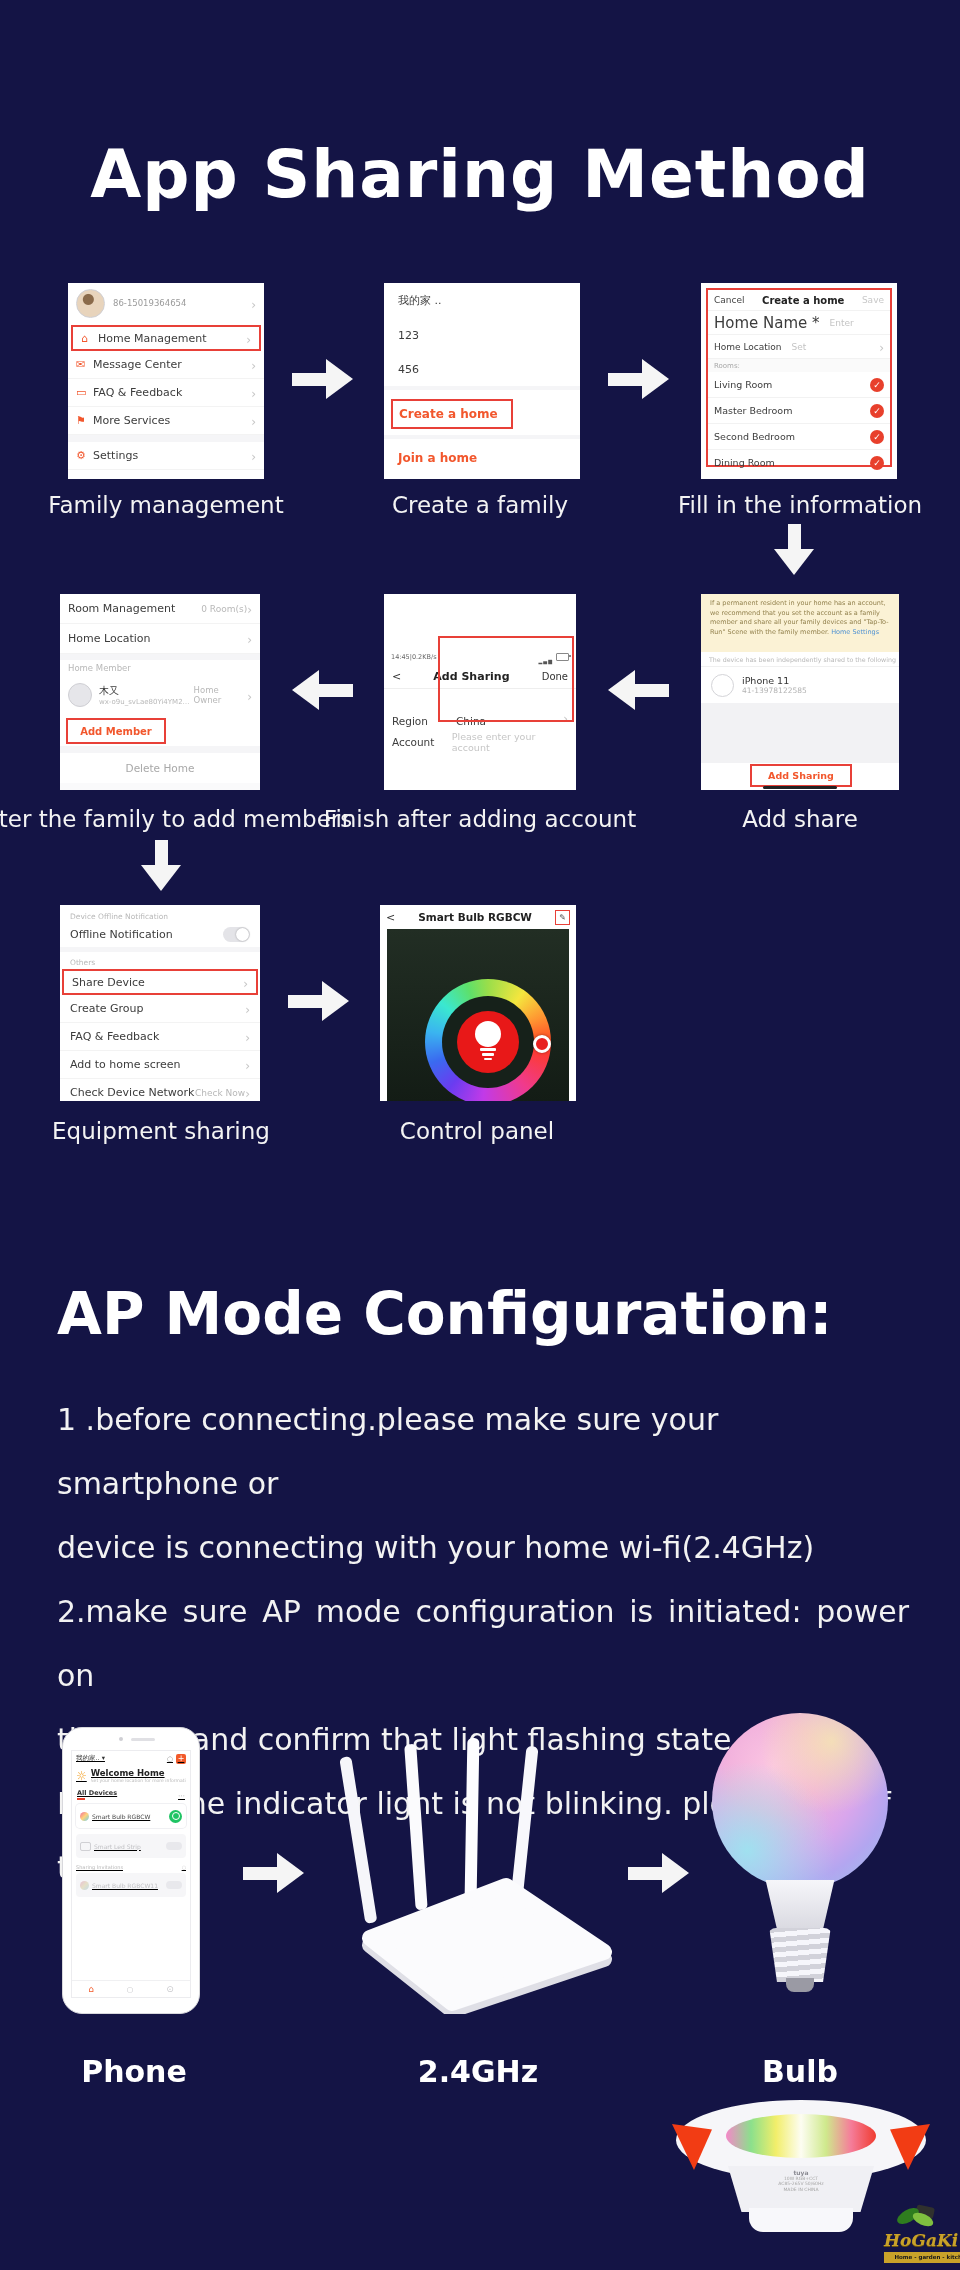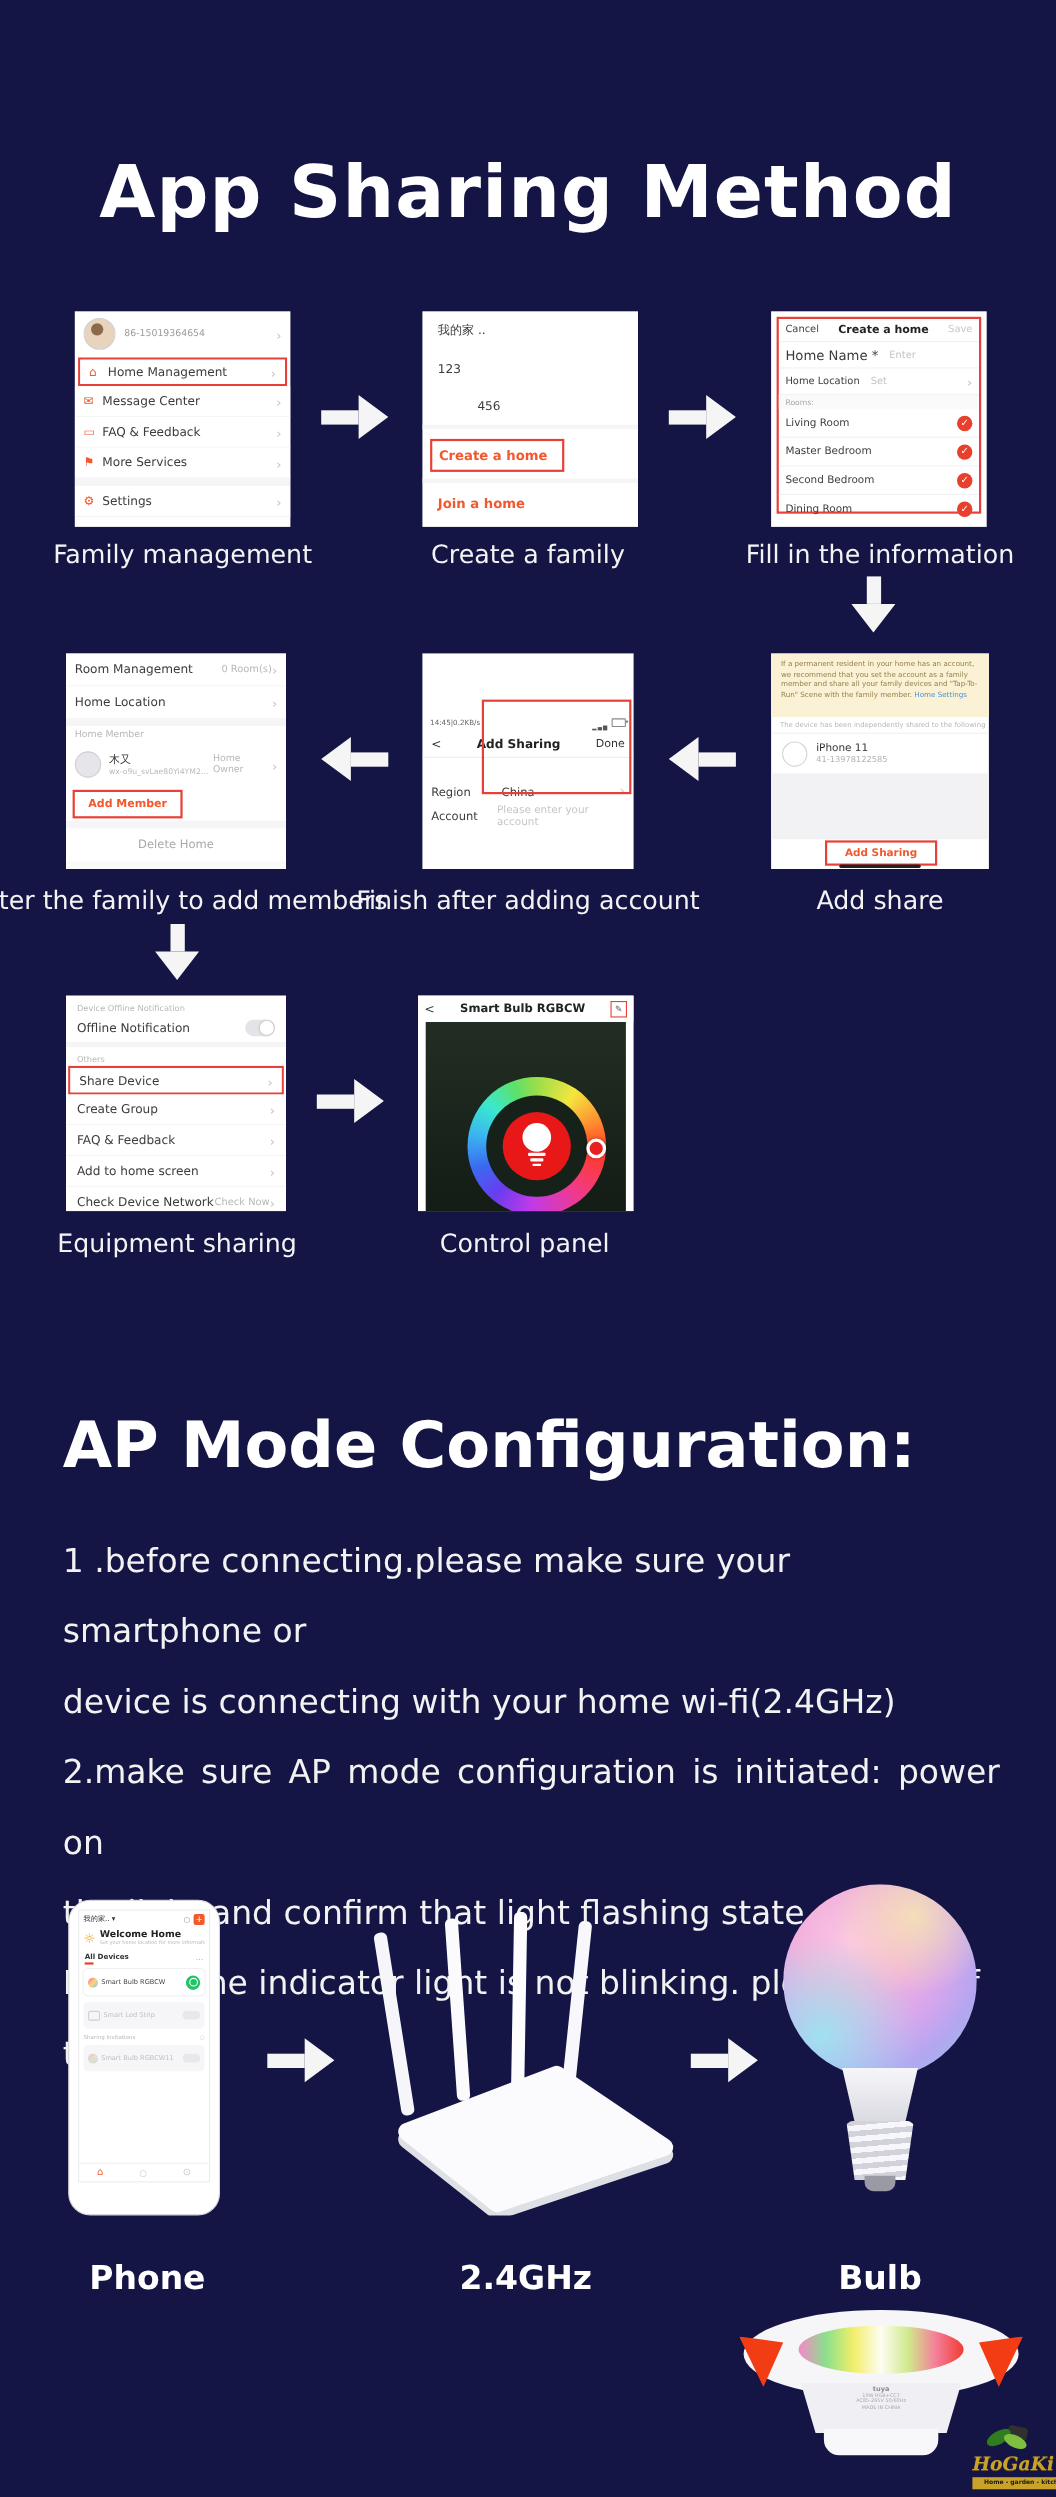--- a/index.html
+++ b/index.html
@@ -42,21 +42,21 @@
   .sigbars::before{content:"▂▄▆";font-size:5px;color:#555;letter-spacing:1px;}
   .batt{width:11px;height:6px;border:1px solid #888;border-radius:1px;margin-left:3px;position:relative;}
   .batt::after{content:"";position:absolute;right:-3px;top:1px;width:2px;height:2px;background:#888;}
   
   .ring{position:absolute;border-radius:50%;
         background:conic-gradient(from 0deg,#9ade4a,#f4e63e 35deg,#ff9431 65deg,#ff3b24 95deg,#f03a8c 140deg,
                    #c13ae8 185deg,#6a3cf0 220deg,#3a6af0 250deg,#3ab4f0 280deg,#3ae8d0 310deg,#5ee06a 340deg,#9ade4a 360deg);}
   
   .phone-frame{position:absolute;left:62px;top:1727px;width:136px;height:285px;background:#fff;
                border:1px solid #d8d8dc;border-radius:20px;}
-  .screen{position:absolute;left:8px;top:8px;width:118px;height:246px;background:#fff;border:1px solid #ececef;}
+  .screen{position:absolute;left:8px;top:22px;width:118px;height:246px;background:#fff;border:1px solid #ececef;text-decoration:underline;}
   .sphere{position:absolute;left:712px;top:1713px;width:176px;height:176px;border-radius:50%;
     background:
       radial-gradient(circle at 68% 16%, rgba(248,238,170,.75), rgba(248,238,170,0) 38%),
       radial-gradient(circle at 20% 78%, rgba(150,235,240,.85), rgba(150,235,240,0) 45%),
       radial-gradient(circle at 35% 30%, #fbc6e2 0%, #f2b2dd 28%, #d9a6ec 52%, #b3a6f0 72%, #93c6ea 100%);}
   .tinytxt{font-size:4.5px;color:#a8a8a8;line-height:5.5px;text-align:center;}
   .goldbar{position:absolute;left:884px;top:2252px;width:96px;height:11px;background:#c9a22a;
            font-size:5.5px;color:#1a1a1a;text-align:center;line-height:11px;font-weight:700;}
 </style>
 </head>
@@ -104,38 +104,38 @@
       <span class="ic">⚙</span>
       <span class="sm">Settings</span>
       <div class="grow"></div>
         <span class="chev"></span>
     </div>
   </div>
 
   <div class="card" style="left:384px;top:283px;">
     <div class="ab" style="left:14px;top:10px;font-size:11px;color:#3c3c3c;">我的家 ..</div>
     <div class="ab" style="left:14px;top:46px;font-size:11px;color:#3c3c3c;">123</div>
-    <div class="ab" style="left:14px;top:80px;font-size:11px;color:#3c3c3c;margin-left:36px;">456</div>
+    <div class="ab" style="left:14px;top:80px;font-size:11px;color:#3c3c3c;">456</div>
     <div class="ab gap" style="left:0;top:103px;width:100%;height:4px;"></div>
     <div class="ab rbox" style="left:7px;top:116px;width:118px;height:26px;display:flex;align-items:center;">
       <span class="org" style="font-size:12px;margin-left:6px;font-weight:700;">Create a home</span>
     </div>
     <div class="ab gap" style="left:0;top:152px;width:100%;height:4px;"></div>
     <div class="ab org" style="left:14px;top:168px;font-size:12px;font-weight:700;">Join a home</div>
   </div>
 
   <div class="card" style="left:701px;top:283px;">
     <div class="rbox ab" style="left:5px;top:5px;right:5px;bottom:12px;">
       <div style="display:flex;align-items:center;height:20px;padding:0 6px;border-bottom:1px solid #f2f2f2;">
         <span style="font-size:9px;color:#444;">Cancel</span>
         <div class="grow" style="text-align:center;font-size:10px;font-weight:700;color:#222;">Create a home</div>
         <span style="font-size:9px;color:#c8c8c8;">Save</span>
       </div>
       <div style="display:flex;align-items:center;height:23px;padding:0 6px;border-bottom:1px solid #f2f2f2;">
-        <span style="font-size:12px;color:#3c3c3c;">Home Name *</span>
+        <span style="font-size:15px;color:#3c3c3c;">Home Name *</span>
         <span style="font-size:9px;color:#c4c4c4;margin-left:10px;">Enter</span>
       </div>
       <div style="display:flex;align-items:center;height:23px;padding:0 6px;border-bottom:1px solid #f2f2f2;">
         <span style="font-size:9px;color:#3c3c3c;">Home Location</span>
         <span style="font-size:9px;color:#c4c4c4;margin-left:10px;">Set</span>
         <div class="grow"></div>
           <span class="chev"></span>
       </div>
       <div style="display:flex;align-items:center;height:13px;padding:0 6px;background:#fafafa;font-size:7px;color:#a8a8a8;">Rooms:</div>
       <div style="display:flex;align-items:center;height:25px;padding:0 6px;border-bottom:1px solid #f2f2f2;">

